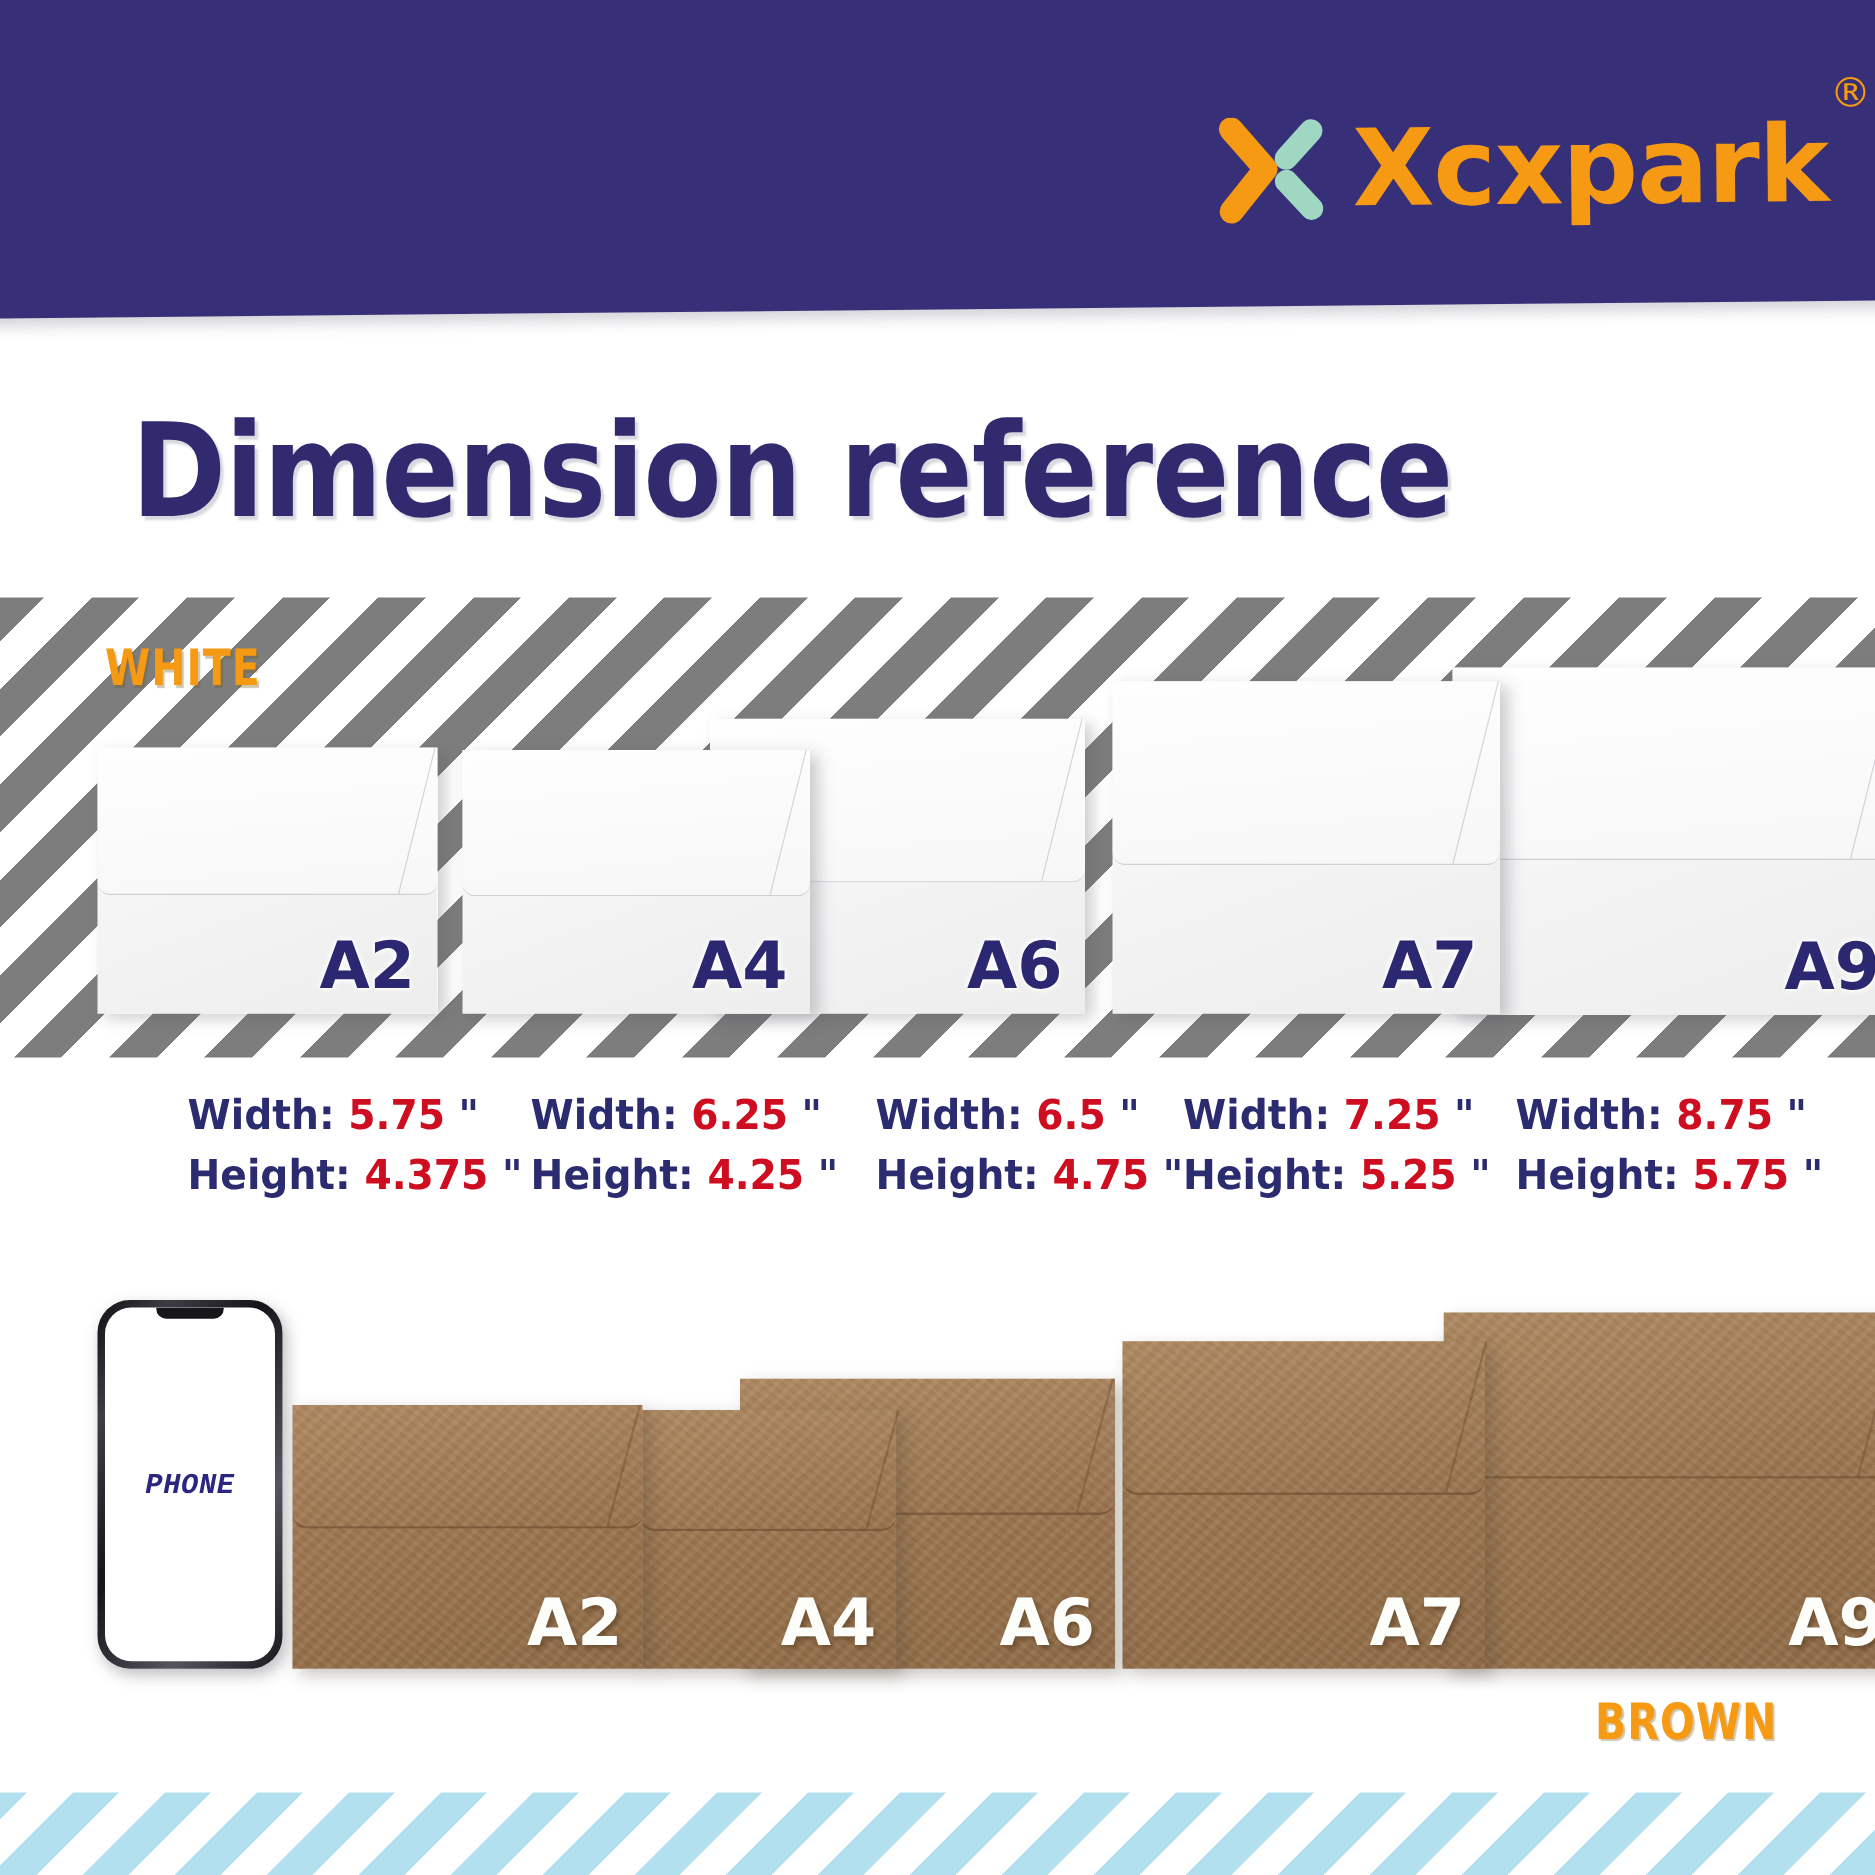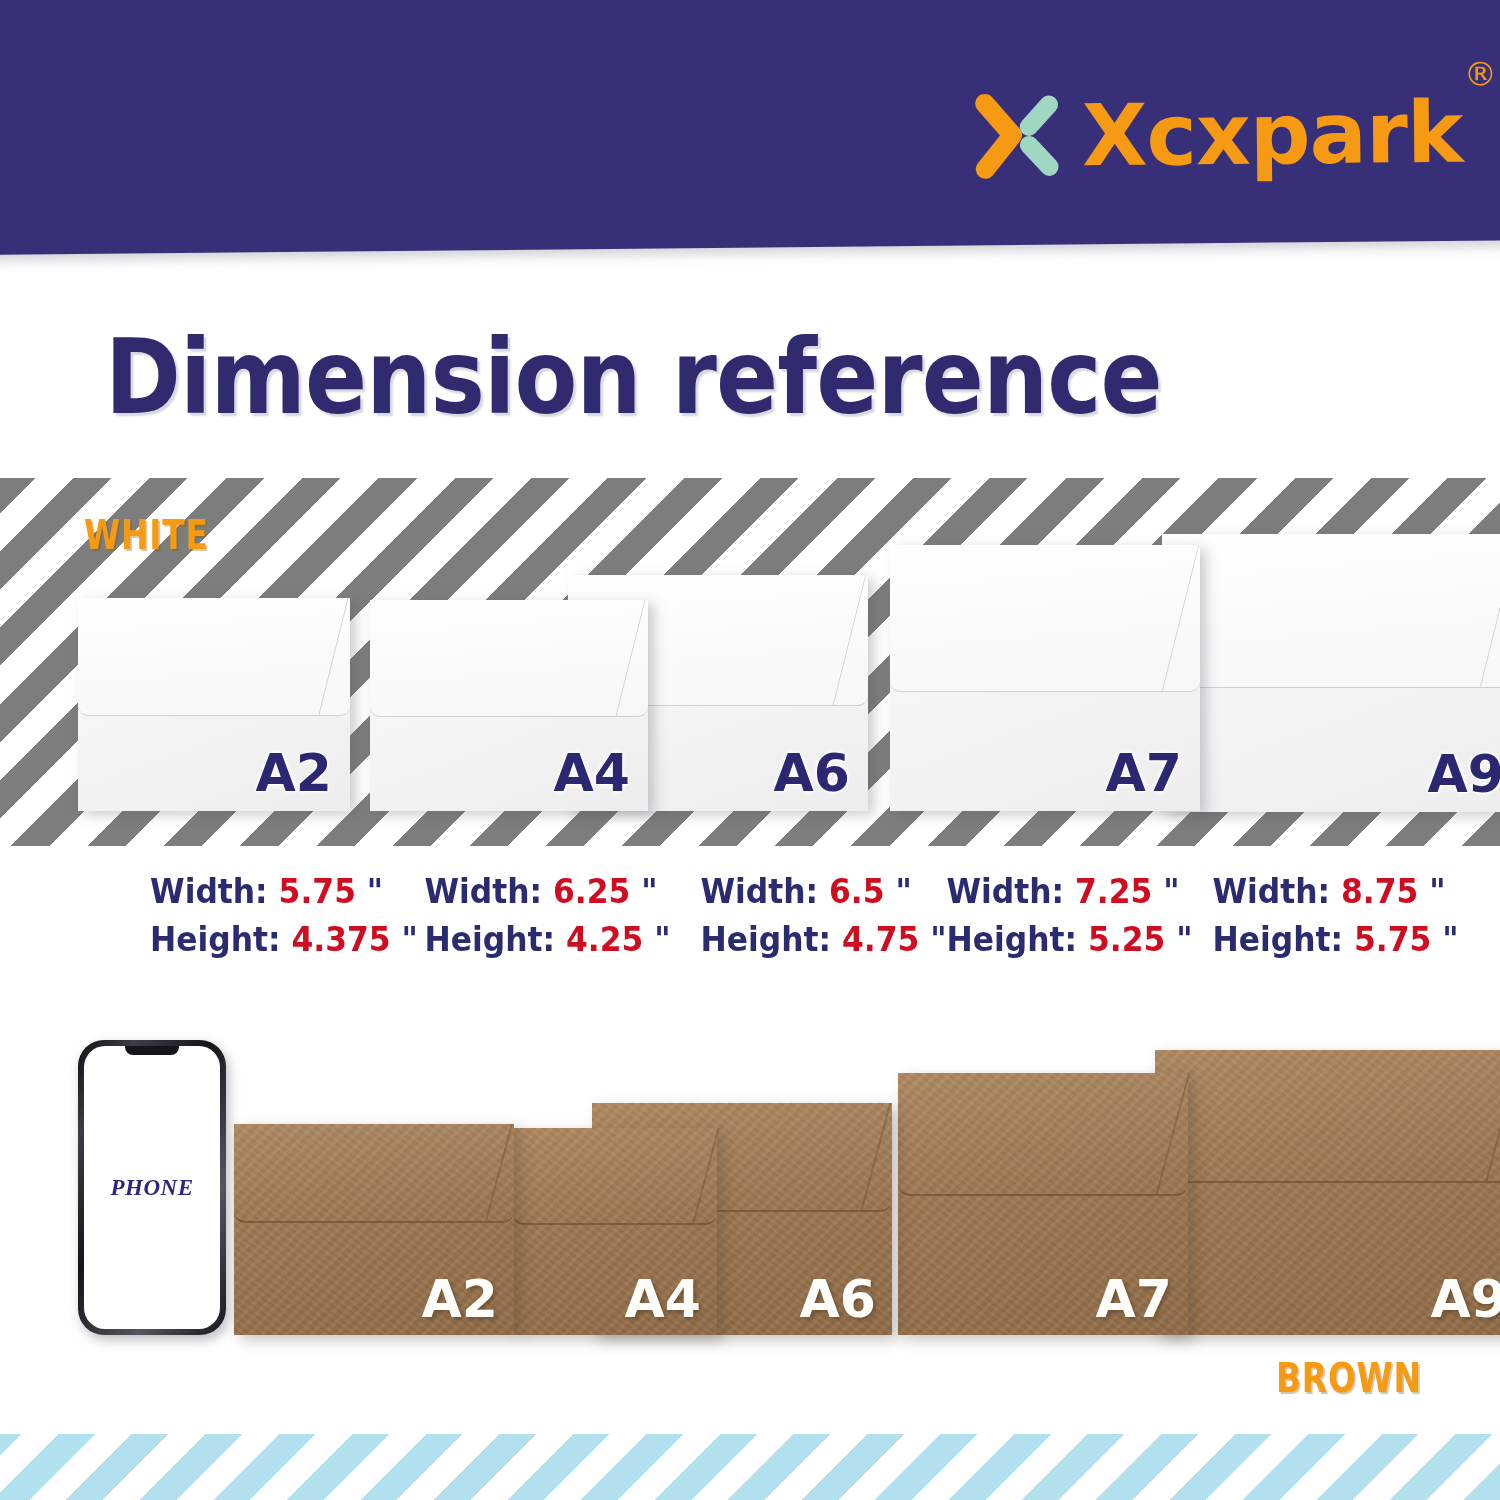--- a/index.html
+++ b/index.html
@@ -159,21 +159,21 @@
   .phone-screen{
     width:100%;height:100%;border-radius:21px;background:#ffffff;
     display:flex;align-items:center;justify-content:center;
     position:relative;overflow:hidden;
   }
   .phone-notch{
     position:absolute;top:0;left:50%;transform:translateX(-50%);
     width:54px;height:9px;background:#15151a;border-radius:0 0 8px 8px;
   }
   .phone-text{
-    font-family:Liberation Serif, serif;
+    font-family:Liberation Mono, monospace;
     font-style:italic;font-weight:bold;font-size:23px;color:#2b2780;
     letter-spacing:0.5px;
   }
 
   .label-brown{right:78px;top:1355px;transform-origin:100% 50%;}
 
   
   .blue-band{
     position:absolute;left:0;top:1434px;width:1500px;height:66px;
     background:repeating-linear-gradient(

